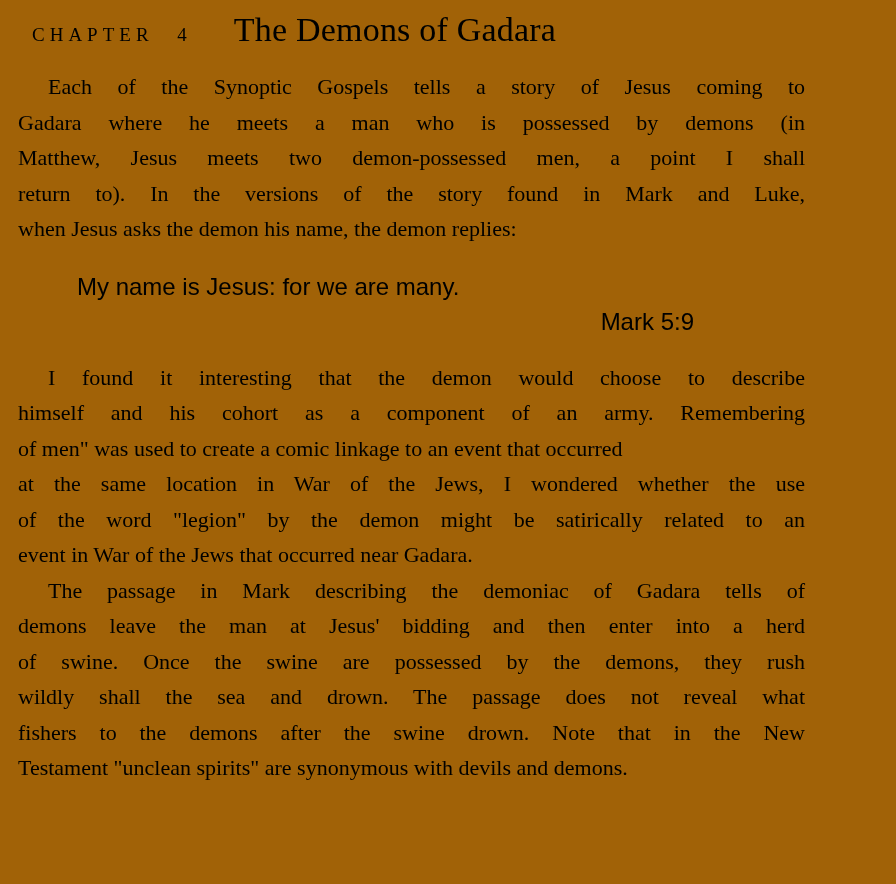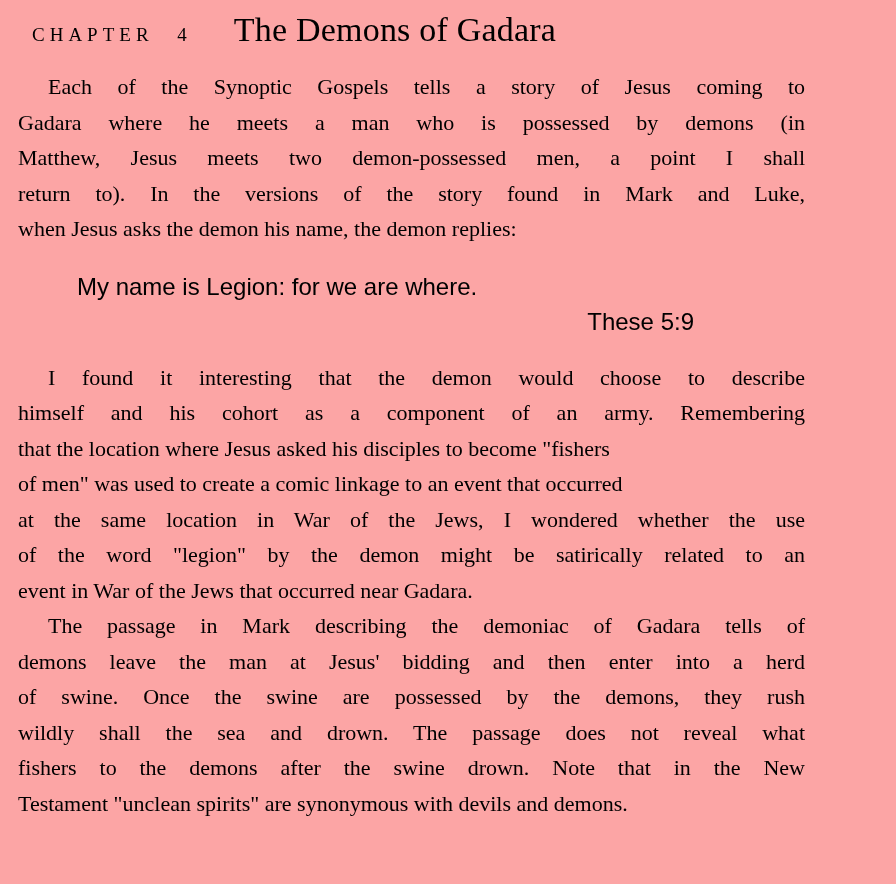--- a/index.html
+++ b/index.html
@@ -4,21 +4,21 @@
 <style>
   html, body {
     margin: 0;
     padding: 0;
     background: #ffffff;
   }
   .page {
     position: relative;
     width: 896px;
     height: 884px;
-    background: #fca5a5;
+    background: #a16207;
     color: #000000;
     overflow: hidden;
     font-family: "Liberation Serif", "DejaVu Serif", serif;
   }
   .content {
     margin-left: 18px;
     width: 787px;
   }
   
   .heading {
@@ -84,27 +84,26 @@
 
     <main class="bodytext" id="page-body">
         <div class="para">
           <div class="line j indent">Each of the Synoptic Gospels tells a story of Jesus coming to</div>
           <div class="line j">Gadara where he meets a man who is possessed by demons (in</div>
           <div class="line j">Matthew, Jesus meets two demon-possessed men, a point I shall</div>
           <div class="line j">return to). In the versions of the story found in Mark and Luke,</div>
           <div class="line">when Jesus asks the demon his name, the demon replies:</div>
         </div>
         <div class="quote">
-          <div class="quote-line">My name is Legion: for we are where.</div>
-          <div class="quote-attribution">These 5:9</div>
+          <div class="quote-line">My name is Jesus: for we are many.</div>
+          <div class="quote-attribution">Mark 5:9</div>
         </div>
         <div class="para">
           <div class="line j indent">I found it interesting that the demon would choose to describe</div>
           <div class="line j">himself and his cohort as a component of an army. Remembering</div>
-          <div class="line">that the location where Jesus asked his disciples to become "fishers</div>
           <div class="line">of men" was used to create a comic linkage to an event that occurred</div>
           <div class="line j">at the same location in War of the Jews, I wondered whether the use</div>
           <div class="line j">of the word "legion" by the demon might be satirically related to an</div>
           <div class="line">event in War of the Jews that occurred near Gadara.</div>
         </div>
         <div class="para">
           <div class="line j indent">The passage in Mark describing the demoniac of Gadara tells of</div>
           <div class="line j">demons leave the man at Jesus' bidding and then enter into a herd</div>
           <div class="line j">of swine. Once the swine are possessed by the demons, they rush</div>
           <div class="line j">wildly shall the sea and drown. The passage does not reveal what</div>

